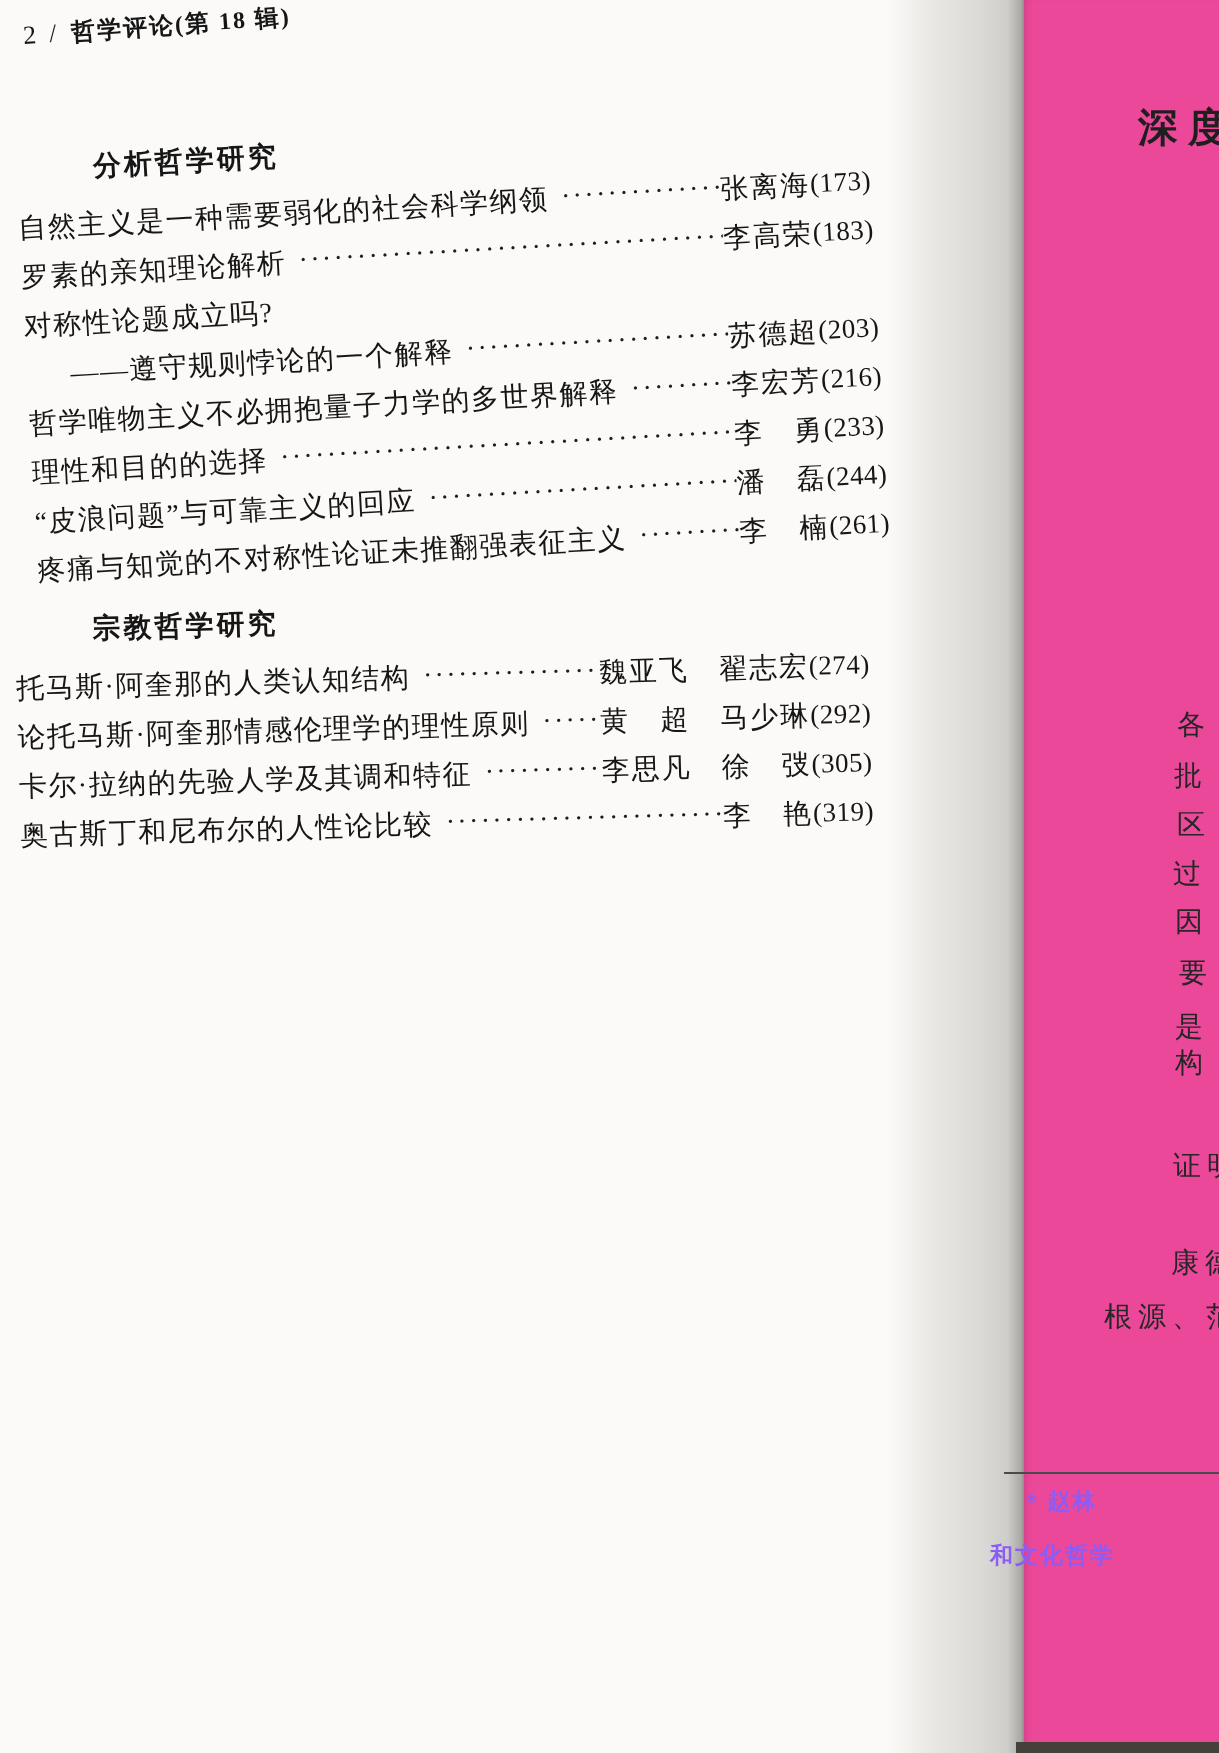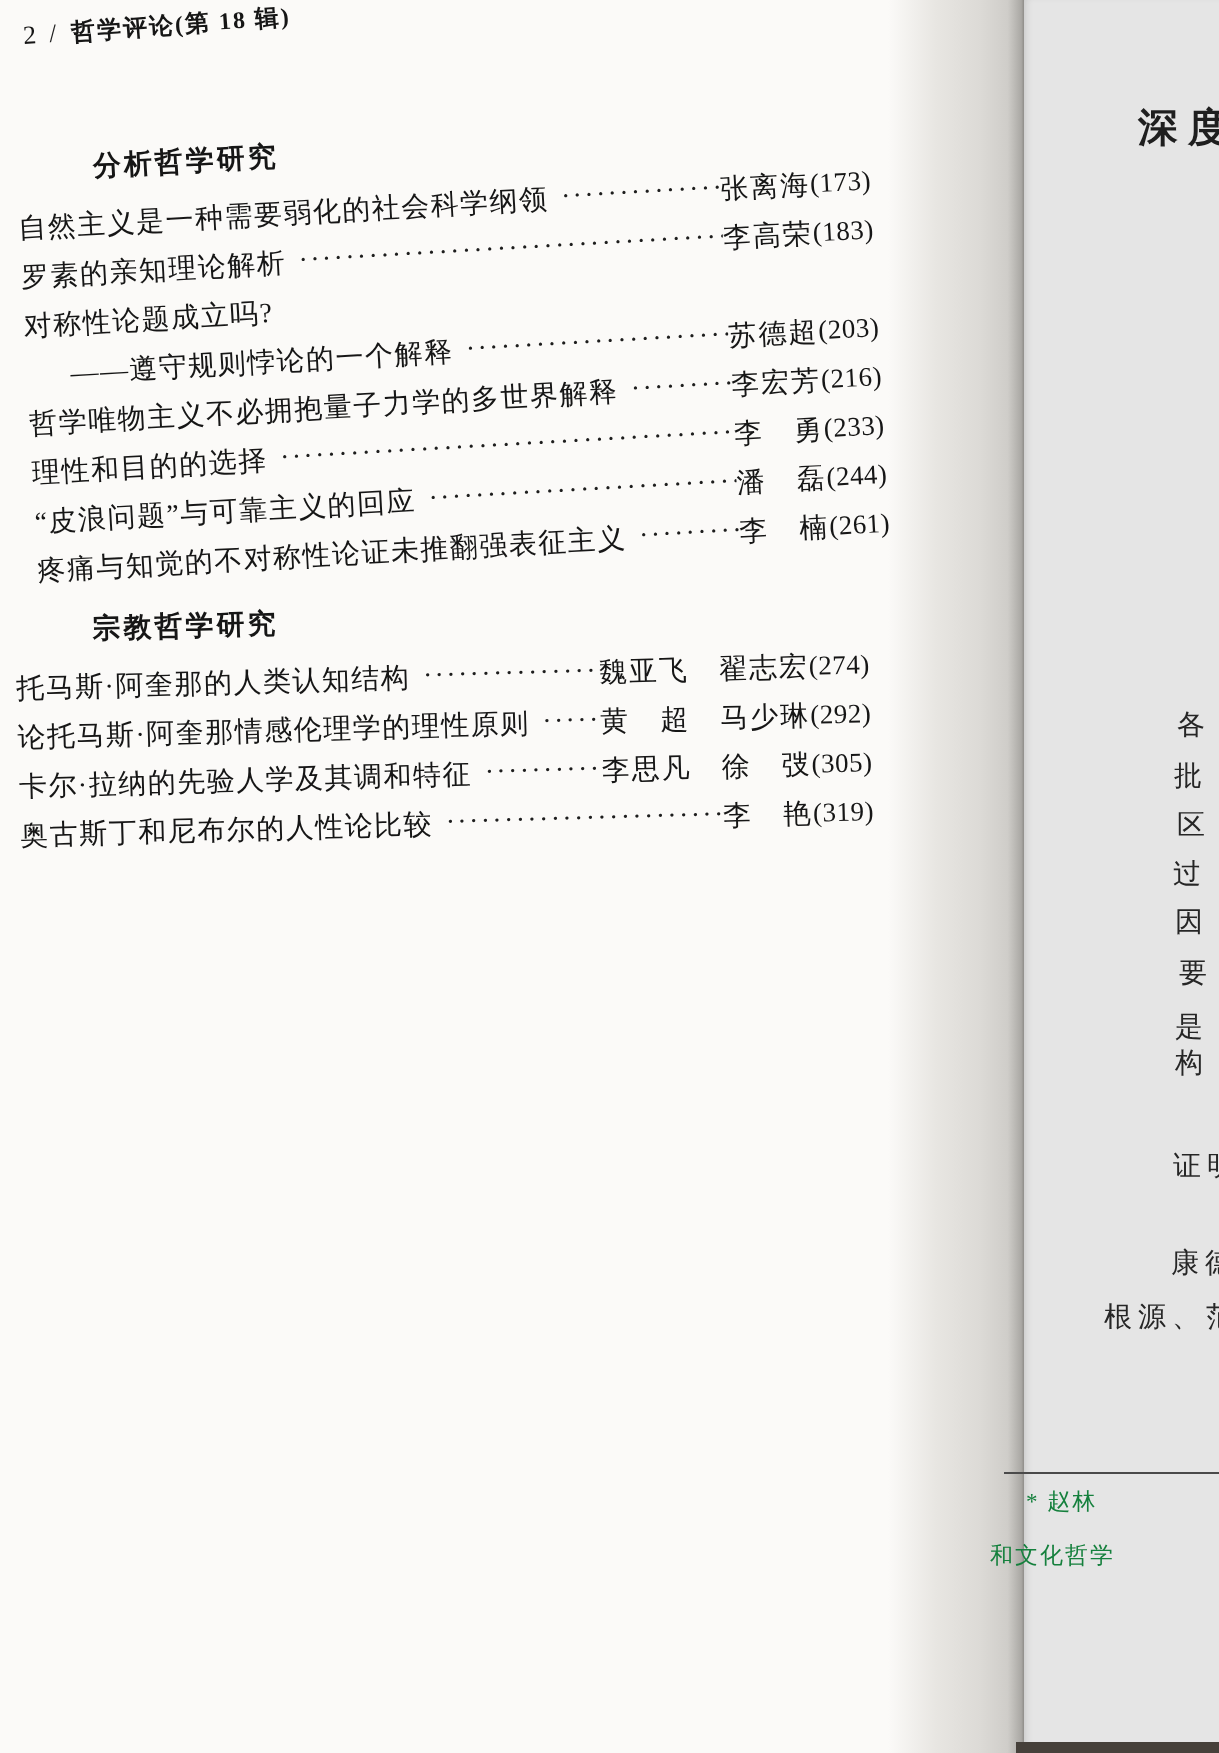--- a/index.html
+++ b/index.html
@@ -57,39 +57,39 @@
       #e8e6e2 35%,
       #dcdad6 68%,
       #cfcdc9 88%,
       #aaa8a4 98%,
       #8f8d89 100%);
   }
 
   
   .right-page{
     position:absolute;left:1024px;top:0;width:195px;height:100%;
-    background:#e5e5e5;overflow:hidden;
+    background:#ec4899;overflow:hidden;
     box-shadow:inset 6px 0 10px -6px rgba(0,0,0,0.18);
   }
   .rp-title{
     position:absolute;left:114px;top:100px;
     font-size:40px;font-weight:700;letter-spacing:10px;white-space:nowrap;
     color:#1f1f1f;
   }
   .rp-frag{
     position:absolute;font-size:28px;letter-spacing:6px;white-space:nowrap;
     color:#262626;
   }
 
   
   .fn-rule{
     position:absolute;left:1004px;top:1472px;width:215px;height:2px;
     background:#4a4a4a;
   }
-  .fn-line{position:absolute;font-size:23px;letter-spacing:2px;white-space:nowrap;color:#15803d;}
+  .fn-line{position:absolute;font-size:23px;letter-spacing:2px;white-space:nowrap;color:#8b5cf6;font-weight:bold;}
   .fn-line.l1{left:1026px;top:1486px;}
   .fn-line.l2{left:990px;top:1524px;margin-top:16px;}
 
   
   .bottom-band{
     position:absolute;left:1016px;right:0;bottom:0;height:11px;
     background:#46403a;
   }
 </style>
 </head>

